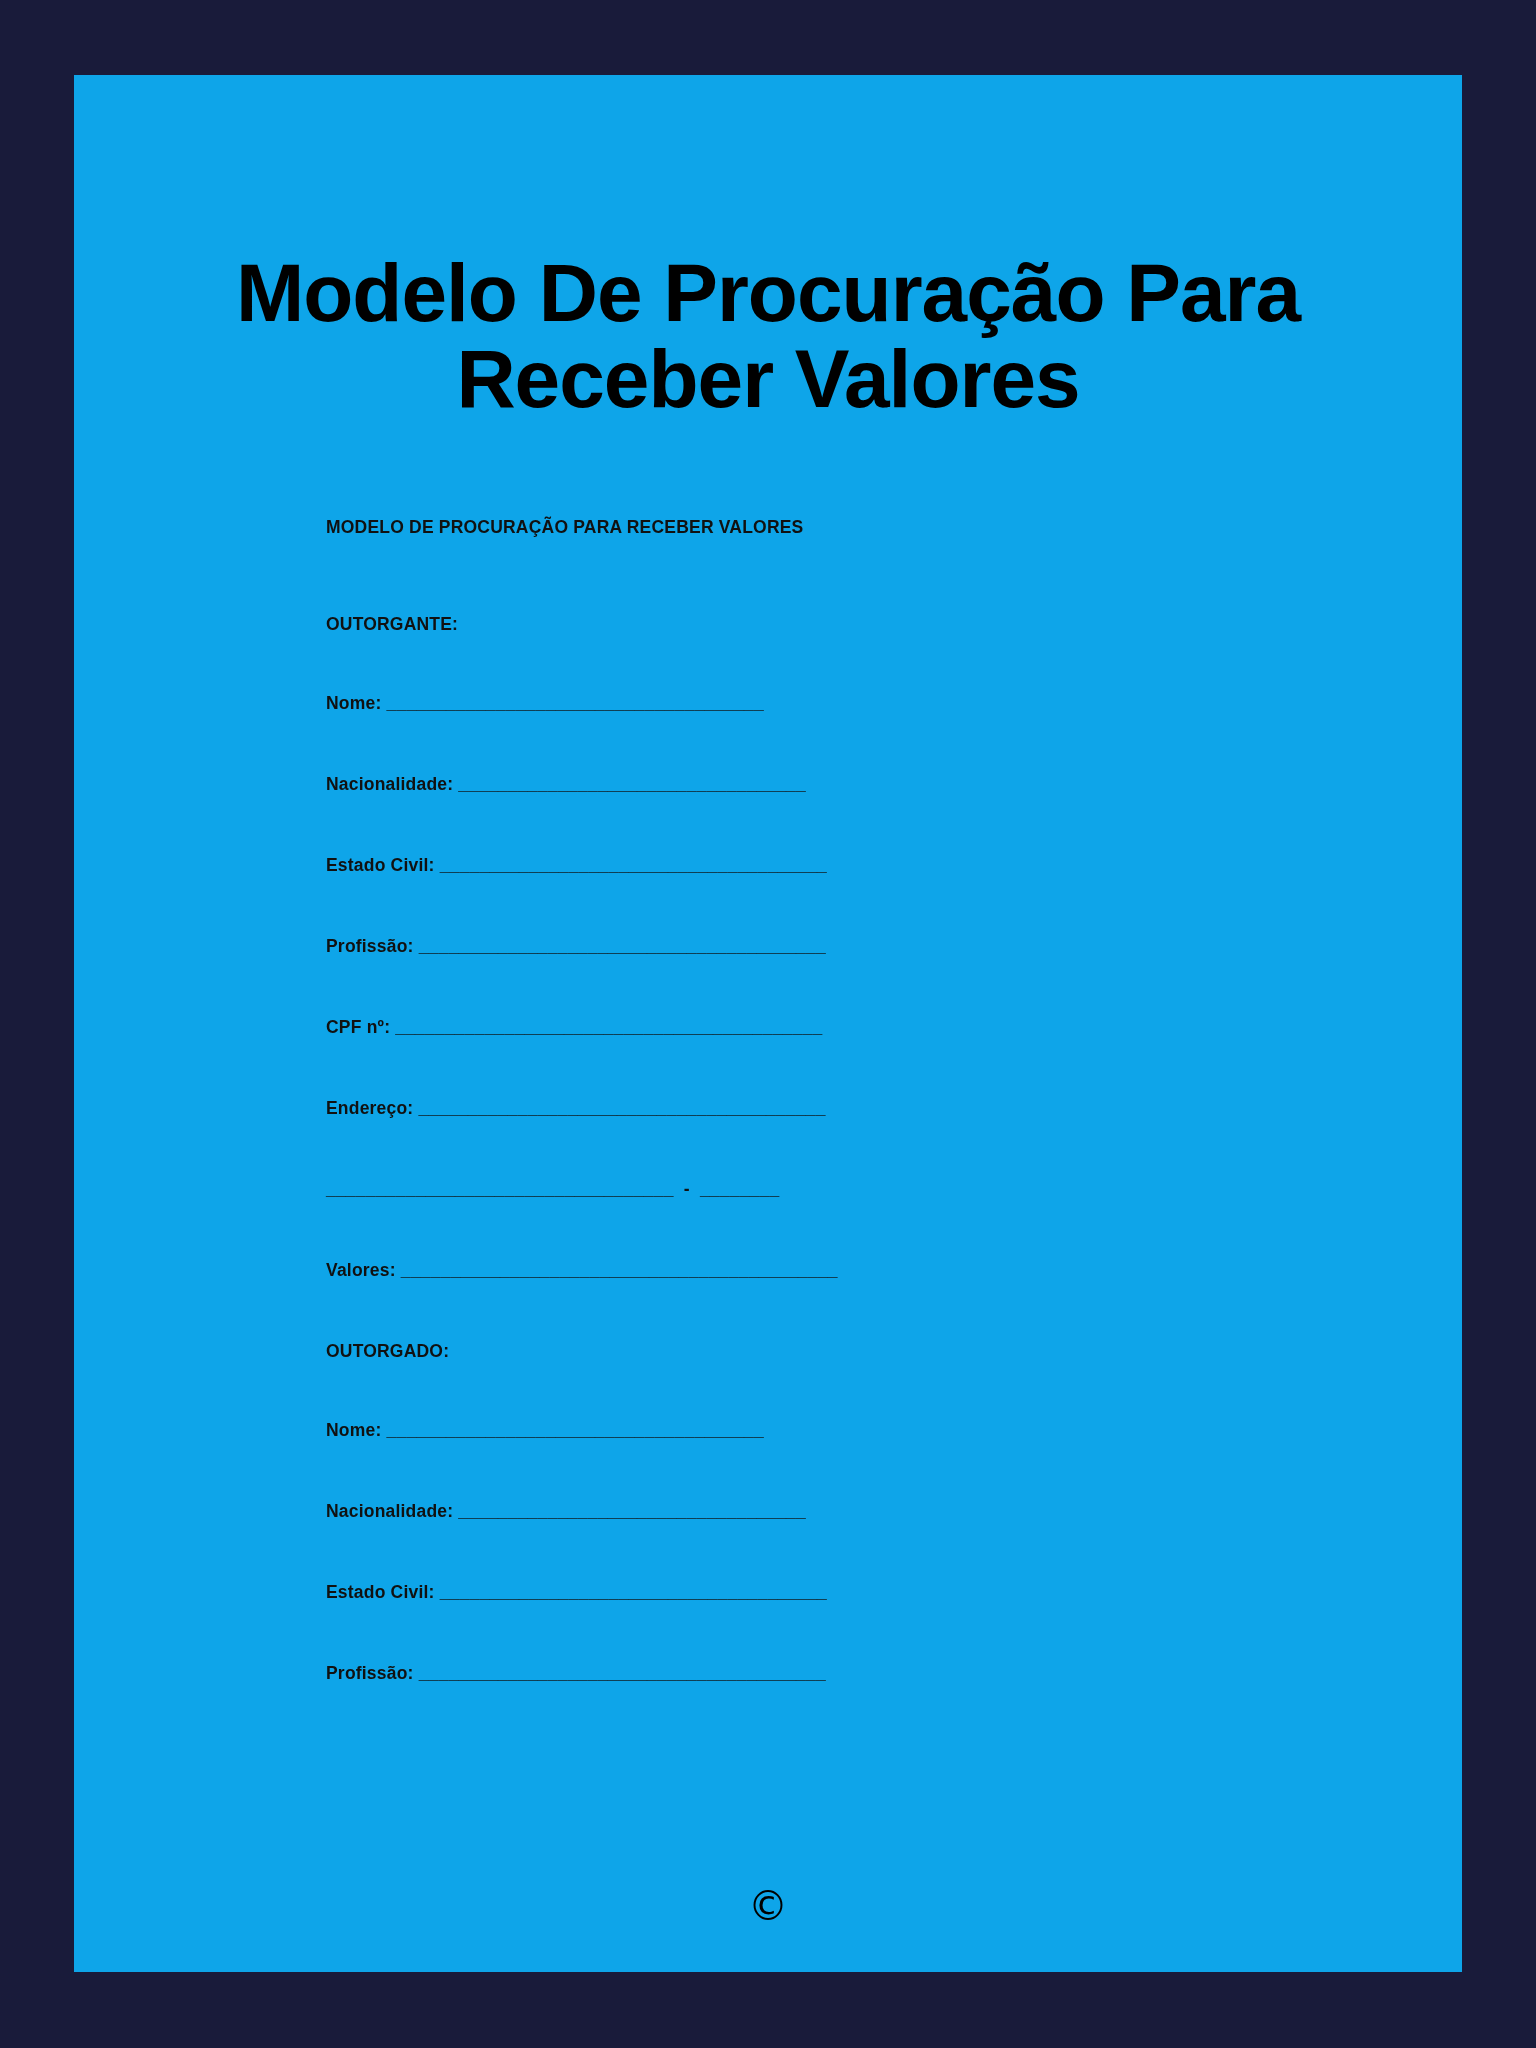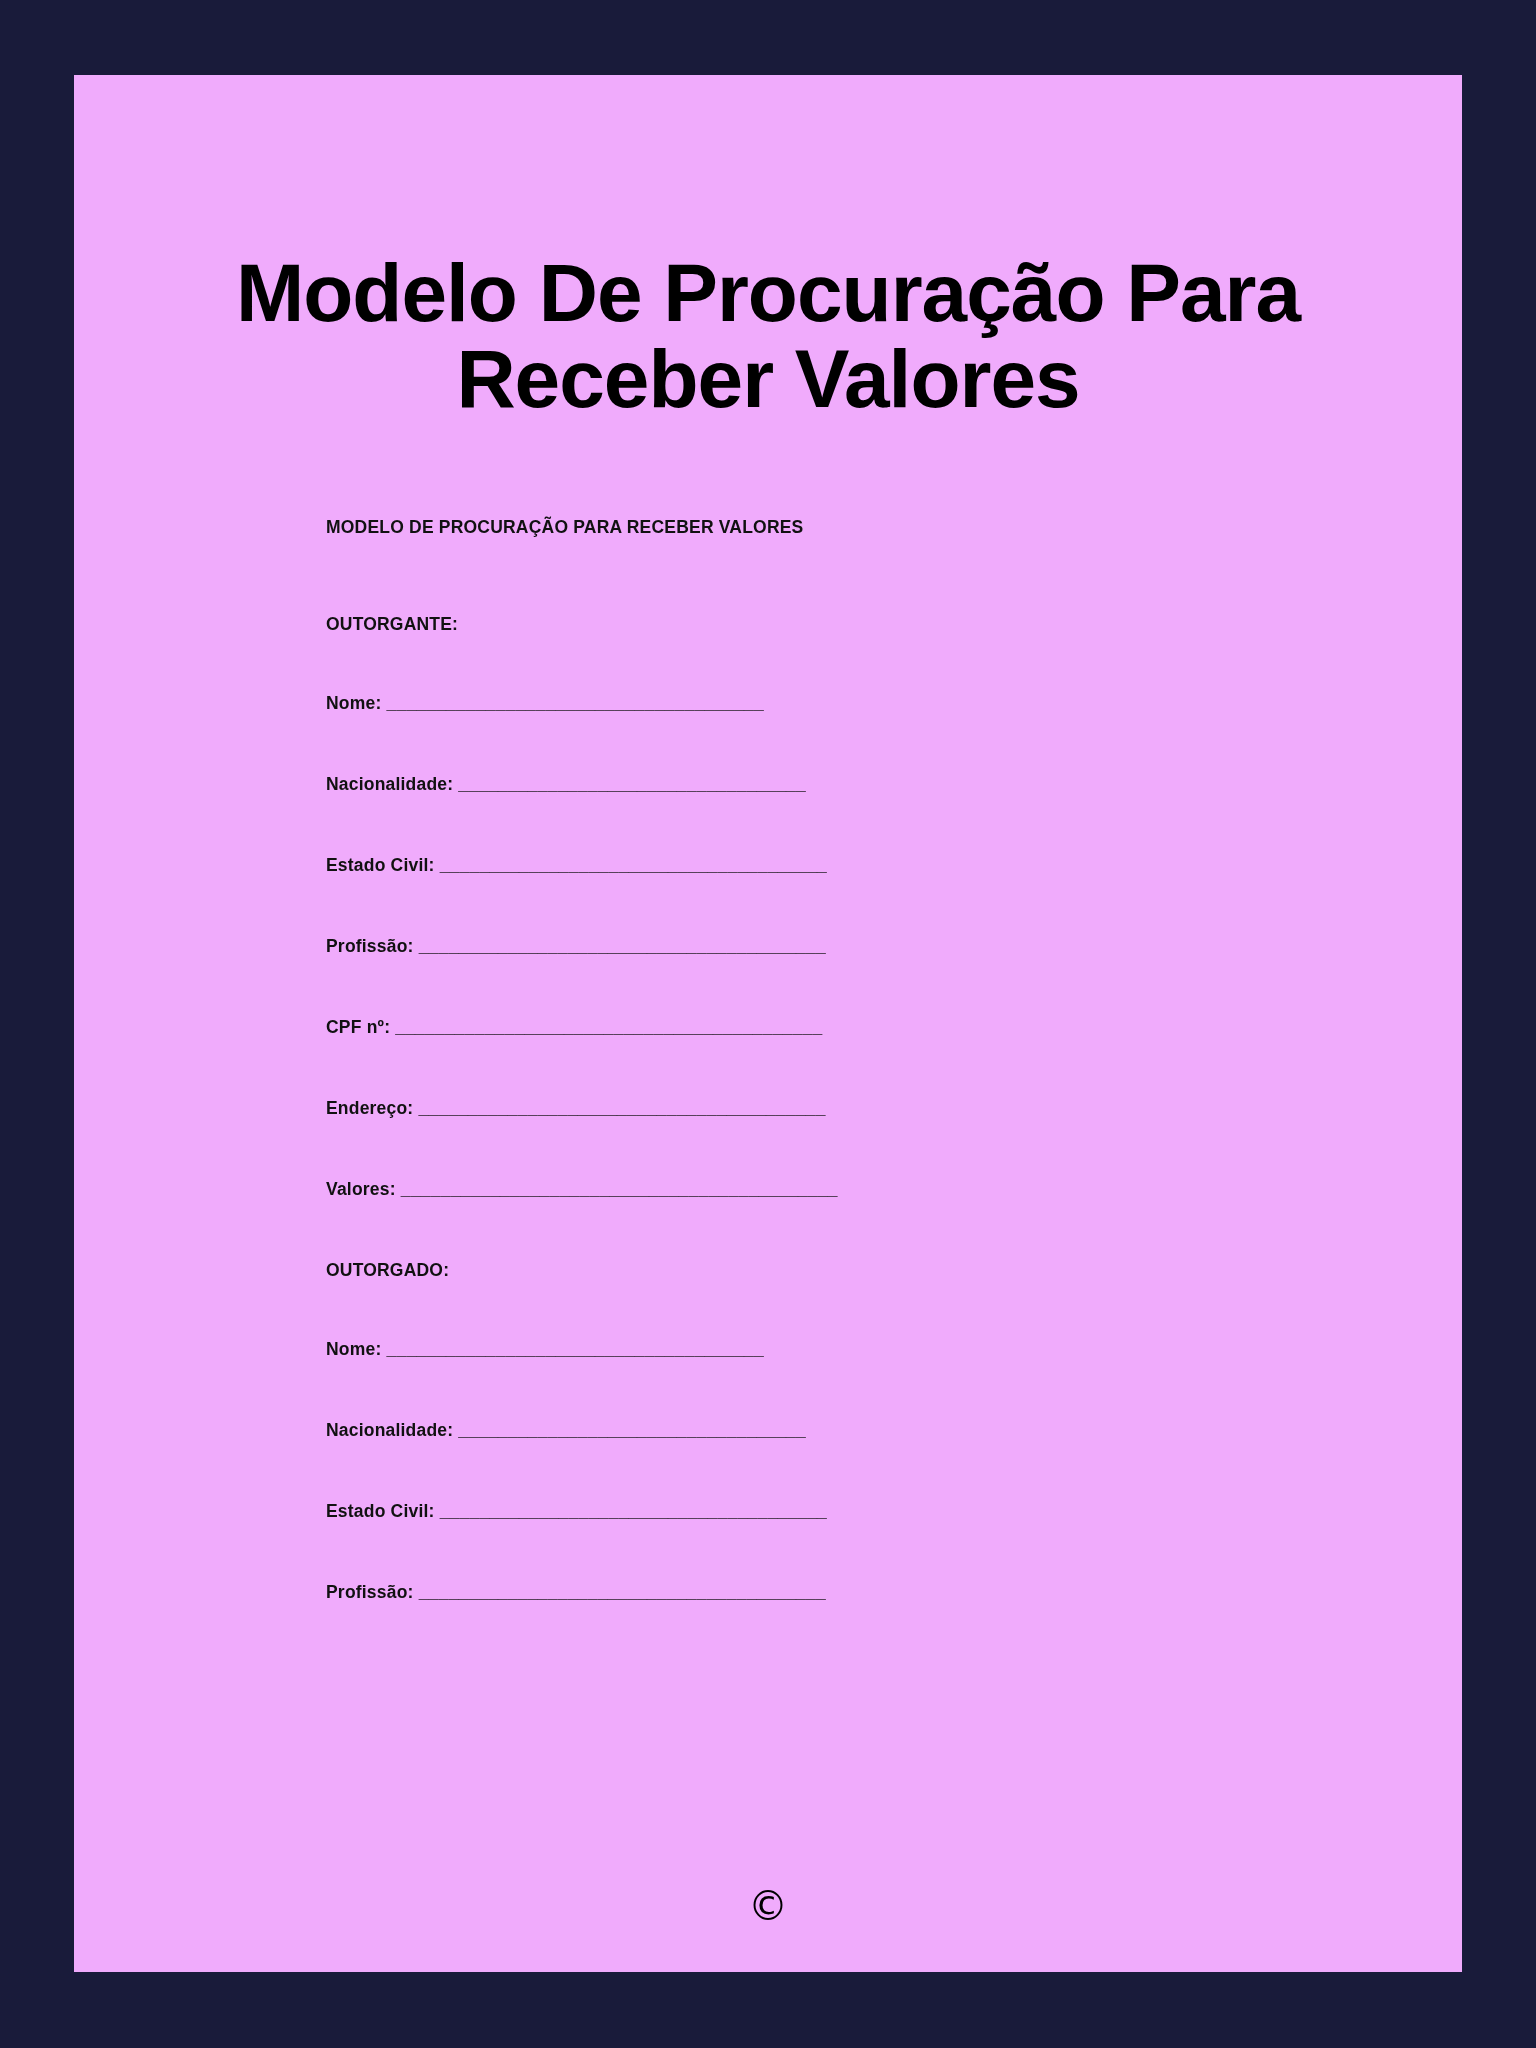--- a/index.html
+++ b/index.html
@@ -12,21 +12,21 @@
     background: #191b3a;
     font-family: "Liberation Sans", sans-serif;
     overflow: hidden;
   }
   .page {
     position: absolute;
     left: 74px;
     top: 75px;
     width: 1388px;
     height: 1897px;
-    background: #f0abfc;
+    background: #0ea5e9;
     box-sizing: border-box;
   }
   .doc-title {
     margin: 0;
     padding: 175px 58px 0 58px;
     font-size: 82px;
     line-height: 1.05;
     font-weight: bold;
     color: #000000;
     text-align: center;
@@ -82,20 +82,21 @@
     <p class="line heading-main">MODELO DE PROCURAÇÃO PARA RECEBER VALORES</p>
 
     <p class="line section">OUTORGANTE:</p>
 
     <p class="line">Nome: ______________________________________</p>
     <p class="line">Nacionalidade: ___________________________________</p>
     <p class="line">Estado Civil: _______________________________________</p>
     <p class="line">Profissão: _________________________________________</p>
     <p class="line">CPF nº: ___________________________________________</p>
     <p class="line">Endereço: _________________________________________</p>
+    <p class="line addr-cont">___________________________________  -  ________</p>
     <p class="line">Valores: ____________________________________________</p>
 
     <p class="line section gap-before">OUTORGADO:</p>
 
     <p class="line">Nome: ______________________________________</p>
     <p class="line">Nacionalidade: ___________________________________</p>
     <p class="line">Estado Civil: _______________________________________</p>
     <p class="line">Profissão: _________________________________________</p>
 
   </div>

